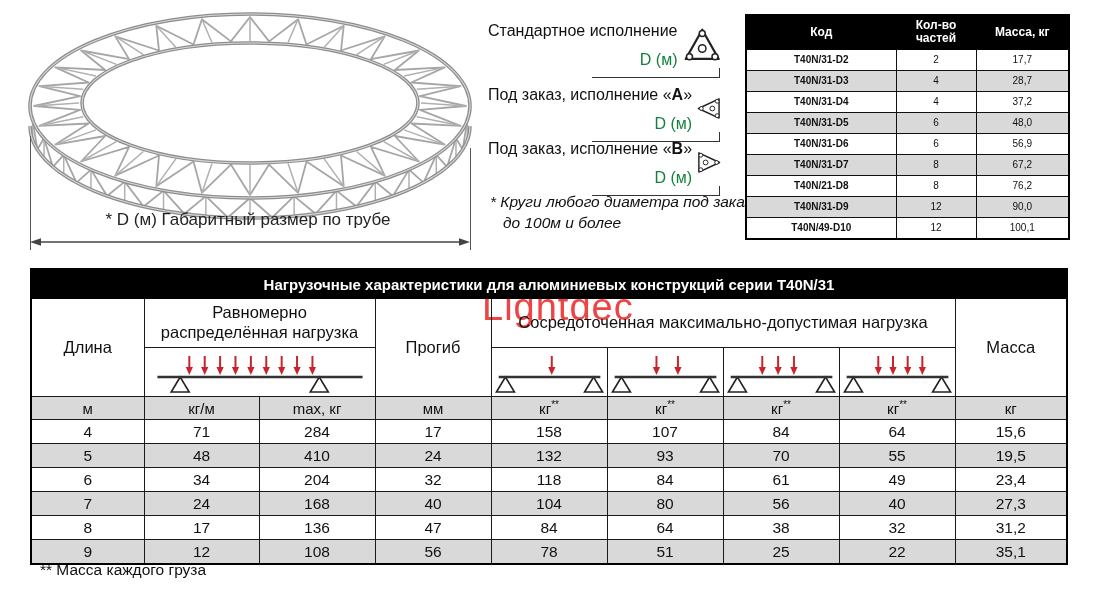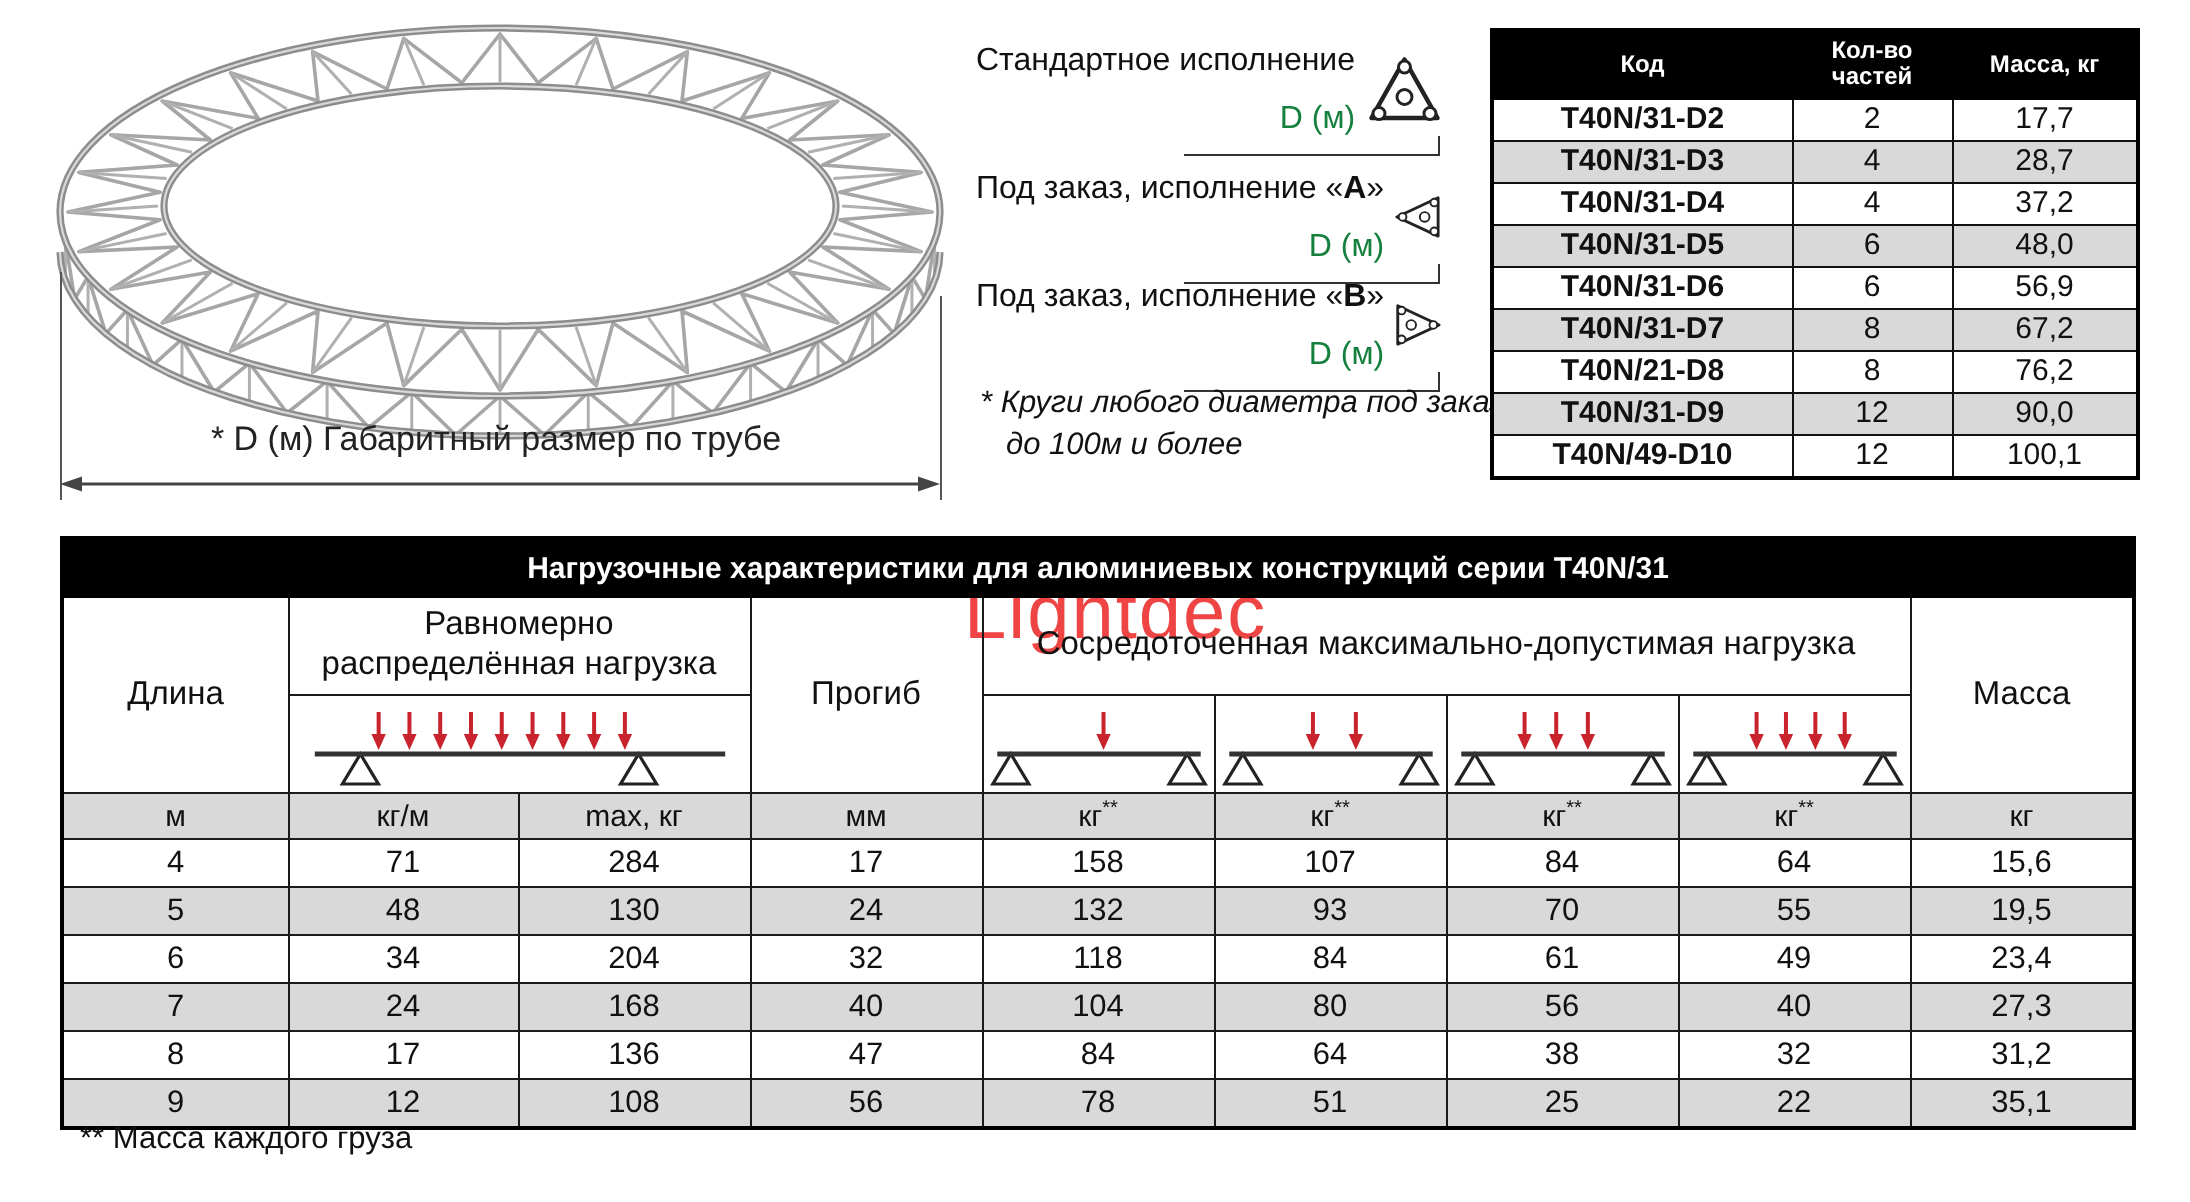--- a/index.html
+++ b/index.html
@@ -29,21 +29,21 @@
           border-bottom:1.7px solid #333;border-right:1.7px solid #333}
   .v-icon{display:block;margin-bottom:-4px}
   .order-note{position:absolute;left:2px;top:172px;font-size:15.5px;font-style:italic;line-height:1.35;color:#111;white-space:nowrap}
   .order-note .l2{padding-left:13px}
 
   
   .parts-table{position:absolute;left:745px;top:14px;border-collapse:collapse;width:323px;table-layout:fixed}
   .parts-table th{background:#000000;color:#fff;font-weight:bold;font-size:12px;line-height:1.12;
                   padding:3px 2px;border:1.5px solid #000;text-align:center;vertical-align:middle}
   .parts-table td{border:1.5px solid #111;text-align:center;vertical-align:middle;
-                  font-size:15px;height:20px;padding:0 15px}
+                  font-size:10px;height:20px;padding:0 15px}
   .parts-table td.code{font-weight:bold}
   .parts-table tr.alt{background:#d9d9d9}
   .parts-table{border:2.5px solid #000}
 
   
   .load-table{position:absolute;left:30px;top:268px;width:1038px;border-collapse:collapse;
               border:2.5px solid #000;table-layout:fixed}
   .load-table td{border:1.3px solid #1a1a1a;text-align:center;vertical-align:middle;padding:0}
   .load-table td.title{background:#000;color:#fff;font-weight:bold;font-size:15px;height:24px;padding:2px 0;border-color:#000}
   .load-table .hdr{font-size:16.5px;padding:2px 8px;line-height:1.2;background:transparent}
@@ -366,21 +366,21 @@
         <td>17</td>
         <td>158</td>
         <td>107</td>
         <td>84</td>
         <td>64</td>
         <td>15,6</td>
       </tr>
   <tr class="datarow alt">
         <td>5</td>
         <td>48</td>
-        <td>130</td>
+        <td>410</td>
         <td>24</td>
         <td>132</td>
         <td>93</td>
         <td>70</td>
         <td>55</td>
         <td>19,5</td>
       </tr>
   <tr class="datarow">
         <td>6</td>
         <td>34</td>

